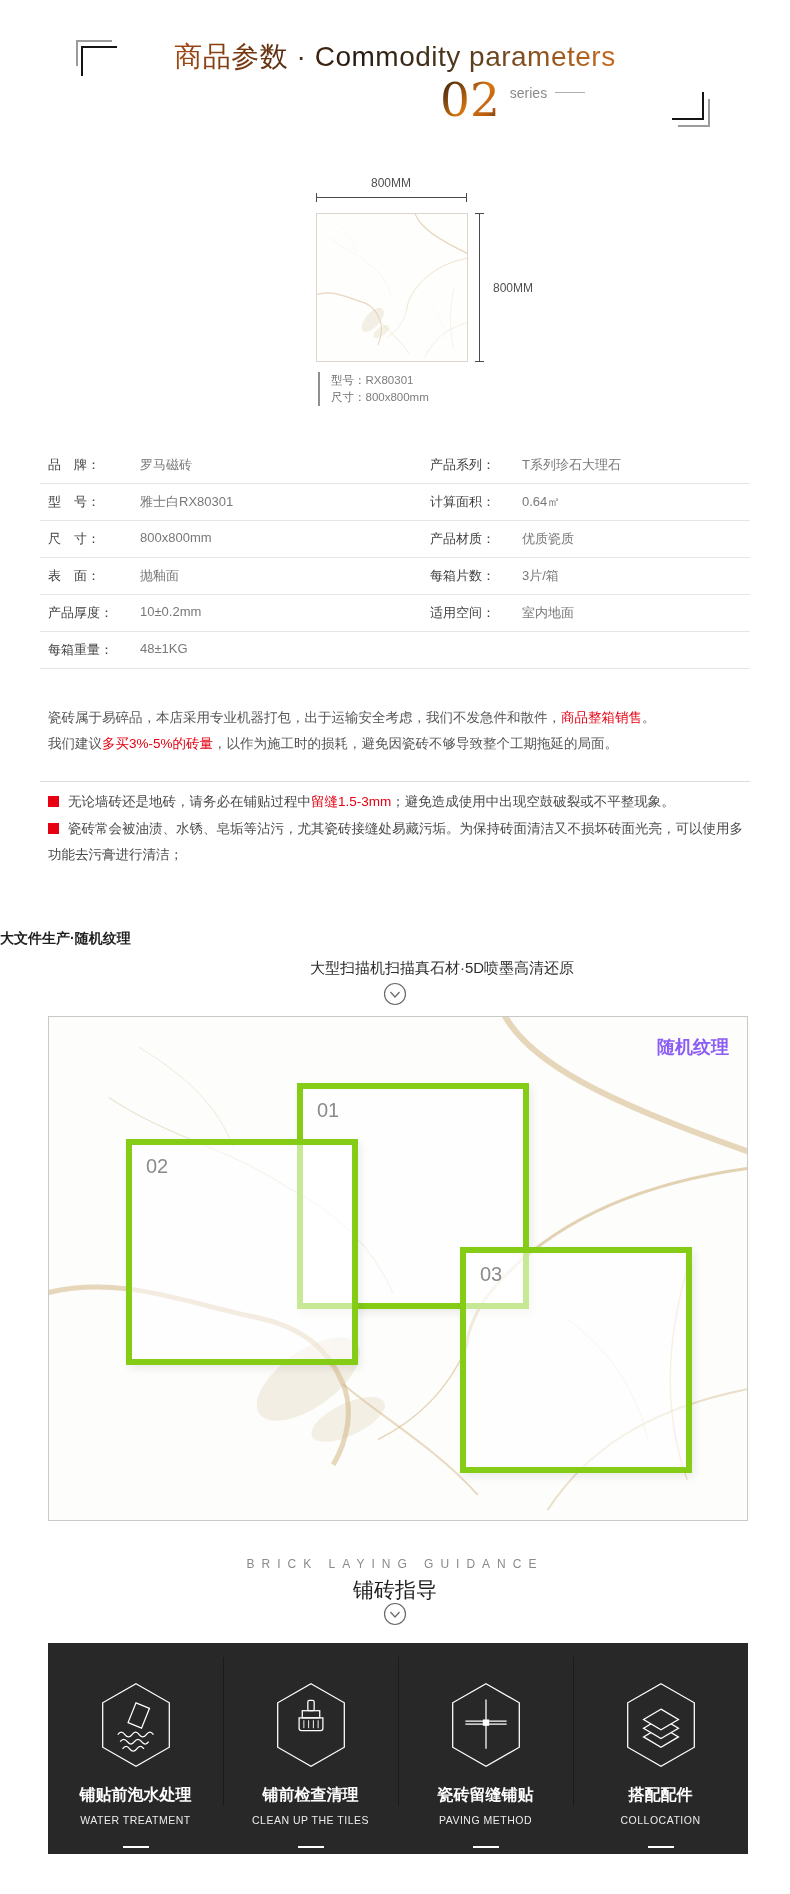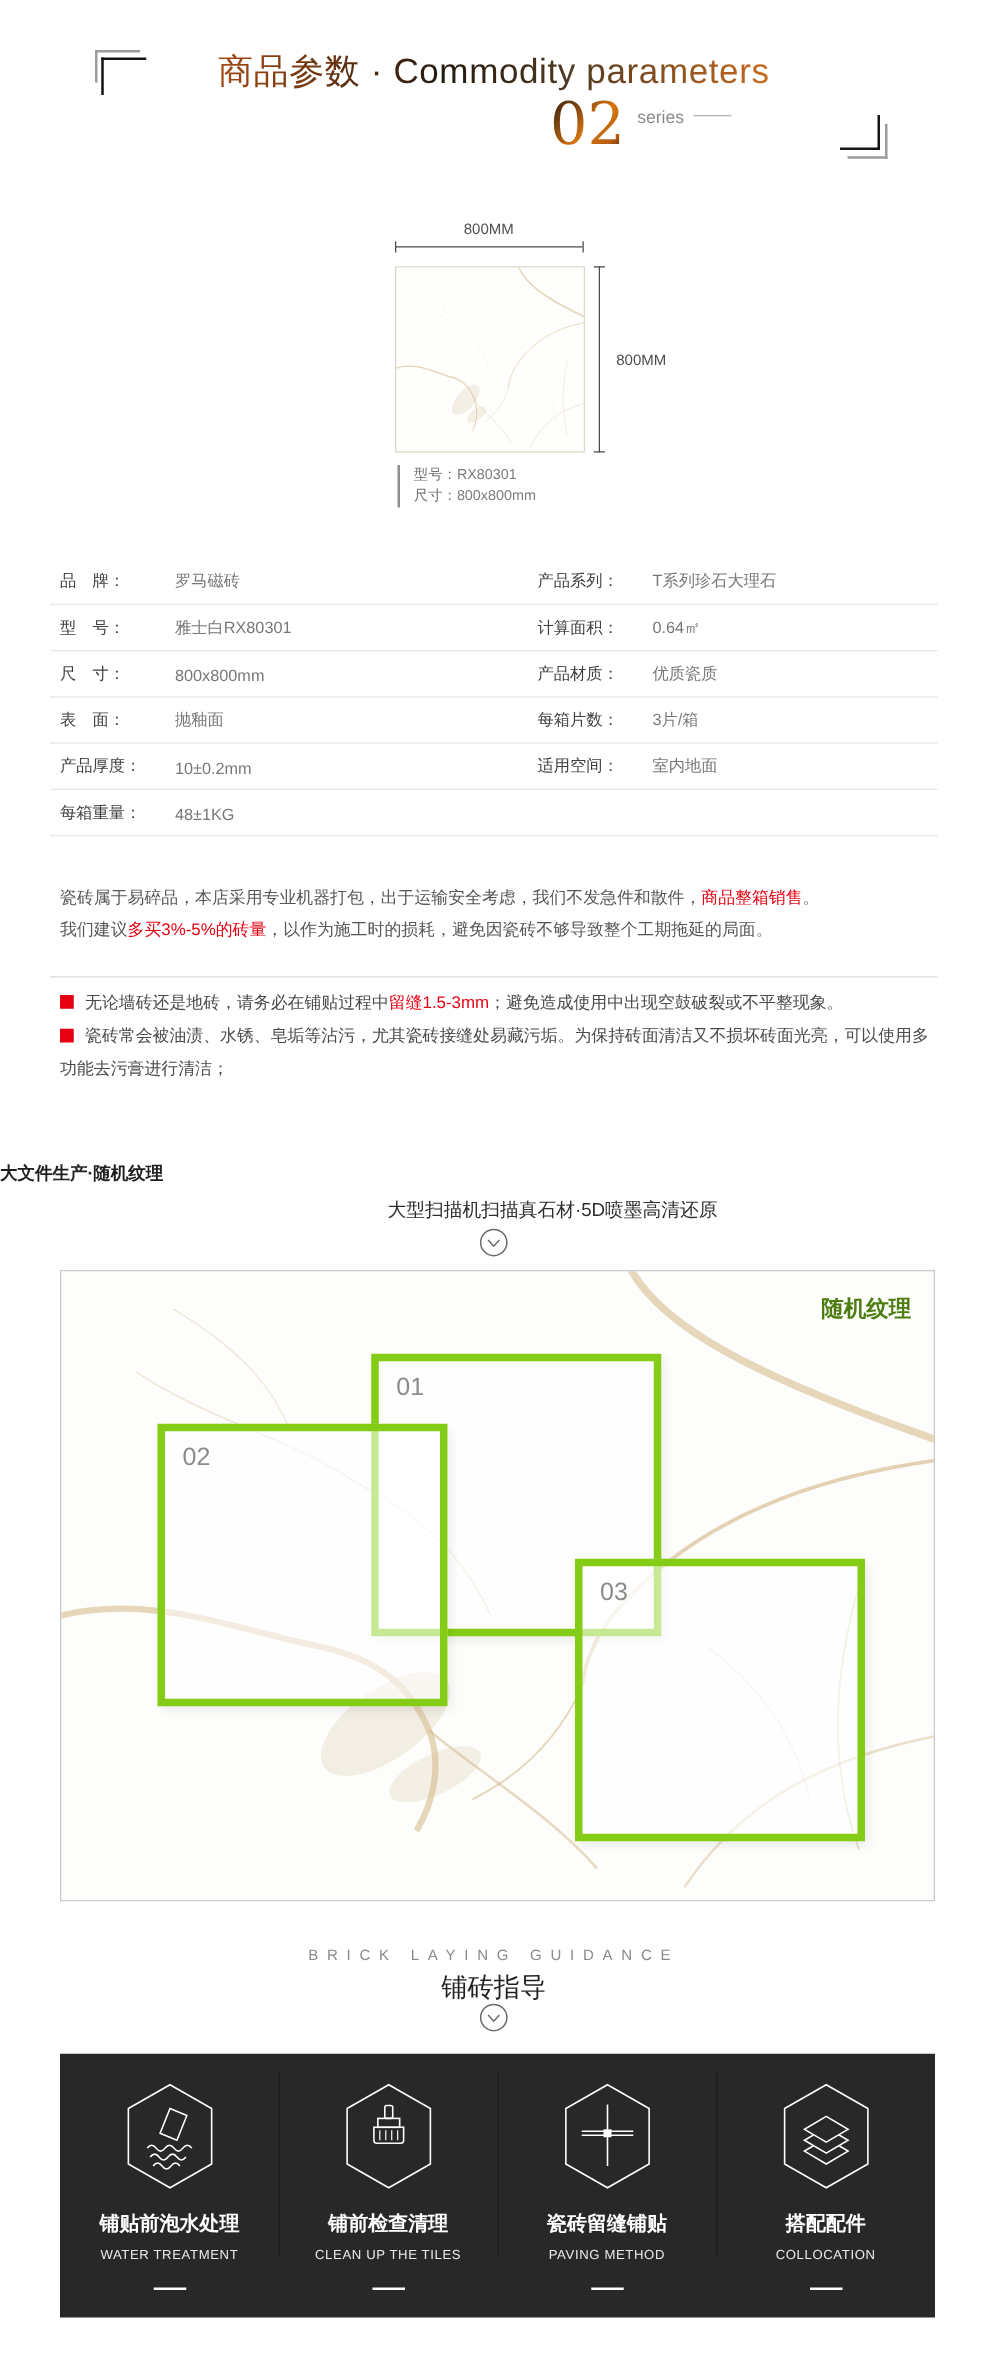--- a/index.html
+++ b/index.html
@@ -32,21 +32,21 @@
   .tick-h{height:0;width:9px;border-top:1px solid #4a4a4a;left:475px;}
   .dim-right-label{left:493px;top:281px;}
   .tile-img{left:316px;top:213px;width:150px;height:147px;border:1px solid #ddd6c8;background:#fefefd;overflow:hidden;}
   .tile-img svg{display:block;width:100%;height:100%;}
   .tile-meta{left:318px;top:372px;border-left:2px solid #8f8f8f;padding-left:11px;font-size:11.5px;line-height:17px;color:#7d7d7d;}
   .tile-meta b{font-weight:normal;color:#6f6f6f;}
 
   
   .spec-table{left:40px;top:447px;width:710px;}
   .spec-row{height:36px;display:flex;align-items:center;border-bottom:1px solid #e6e6e6;font-size:13px;}
-  .cell{display:flex;align-items:flex-end;}
+  .cell{display:flex;align-items:flex-start;}
   .cell-l{width:390px;padding-left:8px;box-sizing:border-box;}
   .cell-r{flex:1;}
   .spec-label{color:#3f3f3f;min-width:78px;}
   .spec-value{color:#787878;margin-left:14px;}
 
   
   .notice{left:48px;top:705px;width:700px;font-size:13.5px;color:#565656;line-height:26px;}
   .red{color:#e60012;}
   .divider{left:40px;top:781px;width:710px;height:0;border-top:1px solid #dcdcdc;}
   .warnings{left:48px;top:789px;width:702px;font-size:13.5px;color:#4a4a4a;line-height:26px;}
@@ -55,34 +55,34 @@
 
   
   .tex-title{left:0;top:930px;width:679px;font-size:14px;font-weight:bold;color:#1f1f1f;}
   .tex-subtitle{left:0;top:959px;width:790px;text-align:center;font-size:15px;color:#2e2e2e;margin-left:47px;}
   .chevron{width:24px;height:24px;}
   .chevron-1{left:383px;top:982px;}
   .chevron-2{left:383px;top:1602px;}
 
   .marble-fig{left:48px;top:1016px;width:698px;height:503px;border:1px solid #c9c9c9;background:#fdfdfc;overflow:hidden;}
   .marble-fig > svg{position:absolute;left:0;top:0;width:100%;height:100%;}
-  .watermark{position:absolute;right:18px;top:18px;font-size:18px;font-weight:bold;color:#4d7c0f;}
+  .watermark{position:absolute;right:18px;top:18px;font-size:18px;font-weight:bold;color:#8b5cf6;}
   .tile-box{position:absolute;border:6px solid #84cc16;background:rgba(255,255,255,.55);box-shadow:3px 4px 8px rgba(0,0,0,.07);}
   .tile-box span{display:block;margin:10px 0 0 14px;font-size:20px;color:#8b8b8b;}
   .box-1{left:248px;top:66px;width:220px;height:214px;}
   .box-2{left:77px;top:122px;width:220px;height:214px;}
   .box-3{left:411px;top:230px;width:220px;height:214px;}
 
   
   .guide-en{left:0;top:1557px;width:790px;text-align:center;font-size:12px;color:#8a8a8a;letter-spacing:7px;}
   .guide-cn{left:0;top:1576px;width:790px;text-align:center;font-size:21px;font-weight:normal;color:#1f1f1f;}
 
   
   .footer{left:48px;top:1643px;width:700px;height:211px;background:#282828;display:flex;}
-  .footer-col{flex:1;position:relative;display:flex;flex-direction:column;align-items:center;padding-top:20px;box-sizing:border-box;}
+  .footer-col{flex:1;position:relative;display:flex;flex-direction:column;align-items:center;padding-top:36px;box-sizing:border-box;}
   .footer-col + .footer-col:before{content:"";position:absolute;left:0;top:14px;bottom:48px;width:1px;background:#1b1b1b;}
   .f-icon{width:80px;height:92px;}
   .f-cn{margin-top:14px;font-size:16px;font-weight:bold;color:#ffffff;}
   .f-en{margin-top:8px;font-size:10.5px;color:#ececec;letter-spacing:.5px;}
   .f-dash{margin-top:20px;width:26px;height:2px;background:#ffffff;}
 </style>
 </head>
 <body>
 
 <div class="page">

